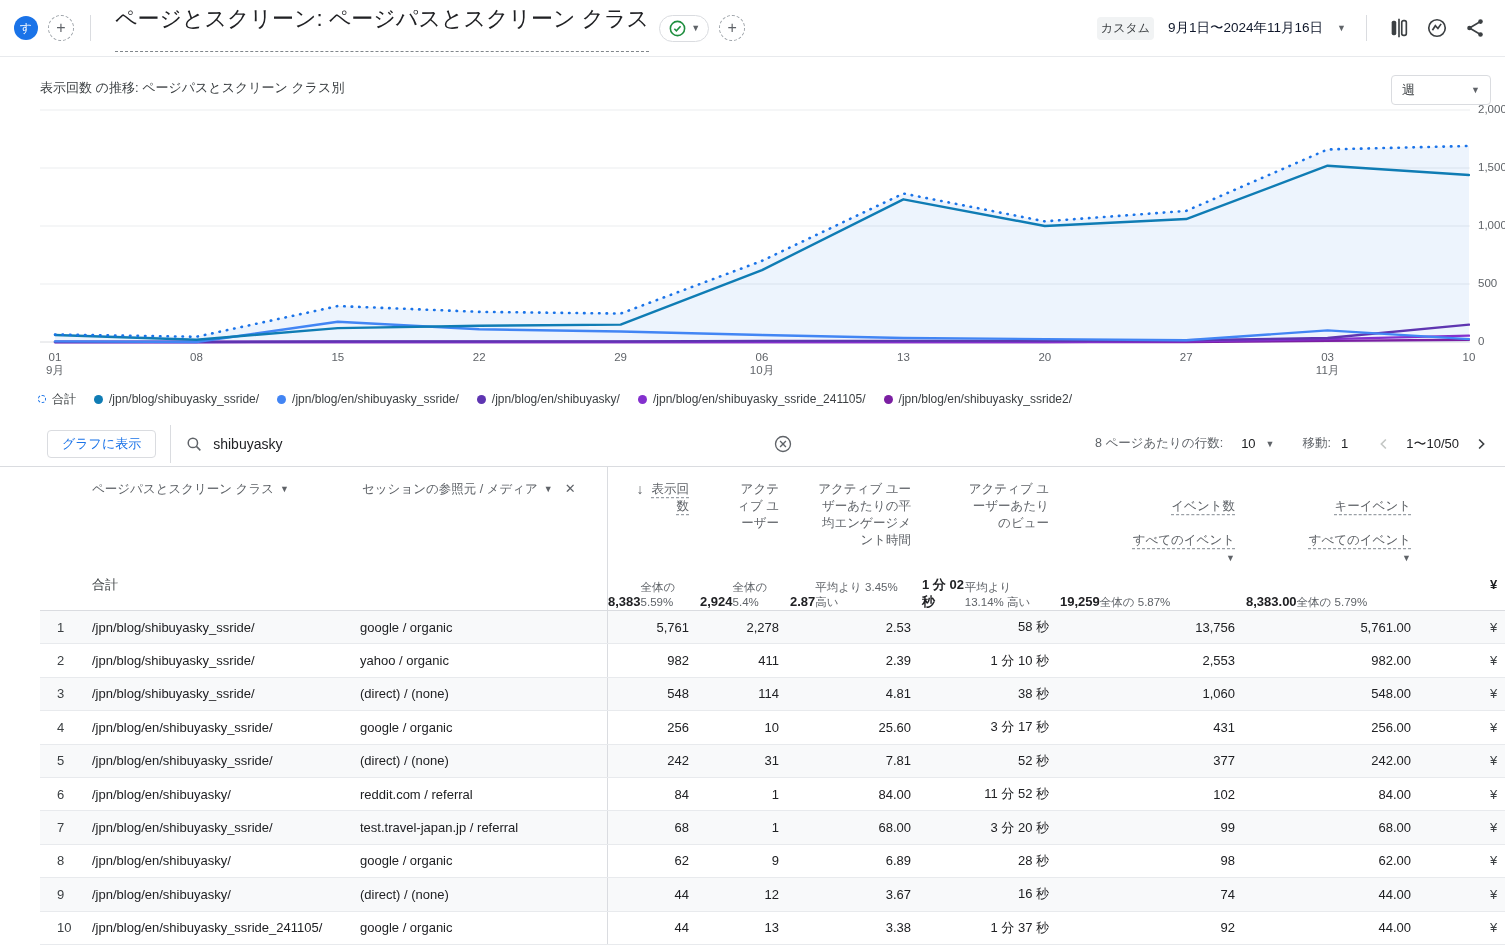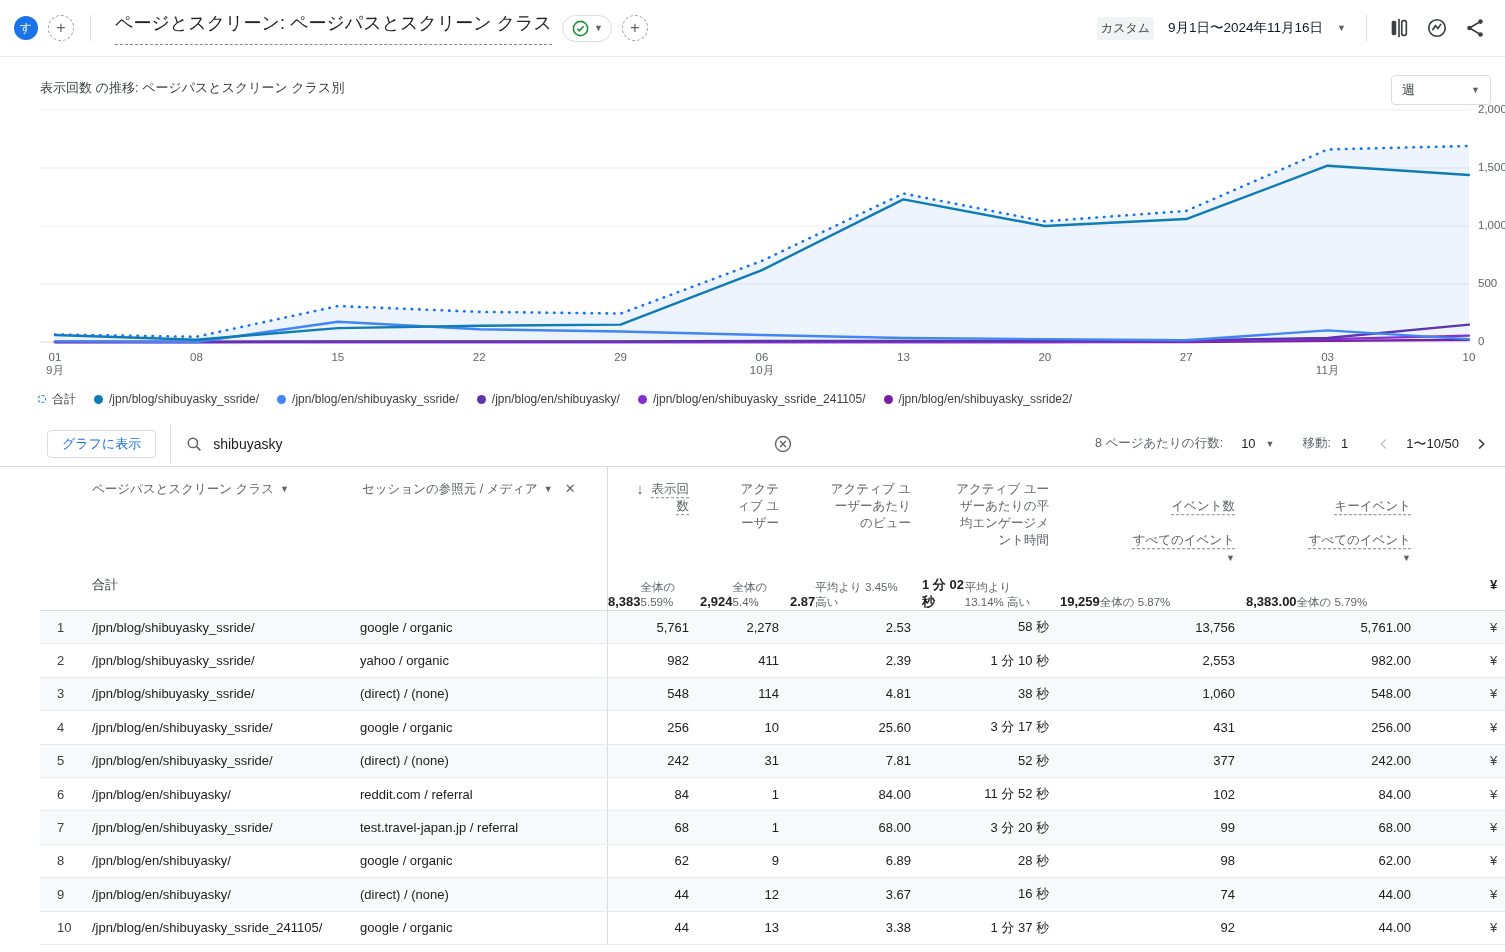--- a/index.html
+++ b/index.html
@@ -8,22 +8,22 @@
 
   
   .topbar { height:57px; display:flex; align-items:center; justify-content:space-between;
     padding:0 18px 0 14px; border-bottom:1px solid #e8eaed; }
   .tb-left { display:flex; align-items:center; gap:10px; }
   .avatar { width:24px; height:24px; border-radius:50%; background:#1a73e8; color:#fff;
     font-size:12px; display:flex; align-items:center; justify-content:center; }
   .dash-circle { width:26px; height:26px; border-radius:50%; border:1.5px dashed #9aa0a6;
     color:#5f6368; font-size:16px; display:flex; align-items:center; justify-content:center; cursor:pointer; }
   .tb-sep { width:1px; height:26px; background:#dadce0; margin:0 6px; }
-  .report-title { font-size:18px; color:#202124; border-bottom:1.5px dashed #80868b;
-    padding-bottom:9px; margin-left:8px; white-space:nowrap; }
+  .report-title { font-size:22px; color:#202124; border-bottom:1.5px dashed #80868b;
+    padding-bottom:17px; margin-left:8px; white-space:nowrap; }
   .check-pill { display:flex; align-items:center; gap:4px; border:1px solid #dadce0;
     border-radius:15px; padding:3px 8px; }
   .caret { font-size:9px; color:#5f6368; }
   .tb-right { display:flex; align-items:center; gap:14px; }
   .chip { background:#f1f3f4; color:#3c4043; font-size:12px; padding:3px 4px; border-radius:4px; }
   .date-text { font-size:13.5px; color:#0f172a; }
   .icon-btn { width:24px; height:24px; display:flex; align-items:center; justify-content:center; cursor:pointer; }
 
   
   .chart-head { display:flex; align-items:flex-start; justify-content:space-between;
@@ -263,27 +263,27 @@
       <span style="color:#5f6368; font-size:13px; margin-left:6px;">✕</span>
     </div>
     <div class="hcell h-views">
       <span class="sort-arrow">↓</span>
       <span class="h-metric dashed-u" style="padding-right:0;">表示回
 数</span>
     </div>
     <div class="hcell h-metric dashed-u">アクテ
 ィブ ユ
 ーザー</div>
-    <div class="hcell h-metric dashed-u">アクティブ ユ
-ーザーあたり
-のビュー</div>
     <div class="hcell h-metric dashed-u">アクティブ ユー
 ザーあたりの平
 均エンゲージメ
 ント時間</div>
+    <div class="hcell h-metric dashed-u">アクティブ ユ
+ーザーあたり
+のビュー</div>
     <div class="hcell h-metric">
       <span class="dashed-u">イベント数</span><br>
       <span class="dashed-u">すべてのイベント</span>
       <span class="caret"> ▼</span>
     </div>
     <div class="hcell h-metric">
       <span class="dashed-u">キーイベント</span><br>
       <span class="dashed-u">すべてのイベント</span>
       <span class="caret"> ▼</span>
     </div>

